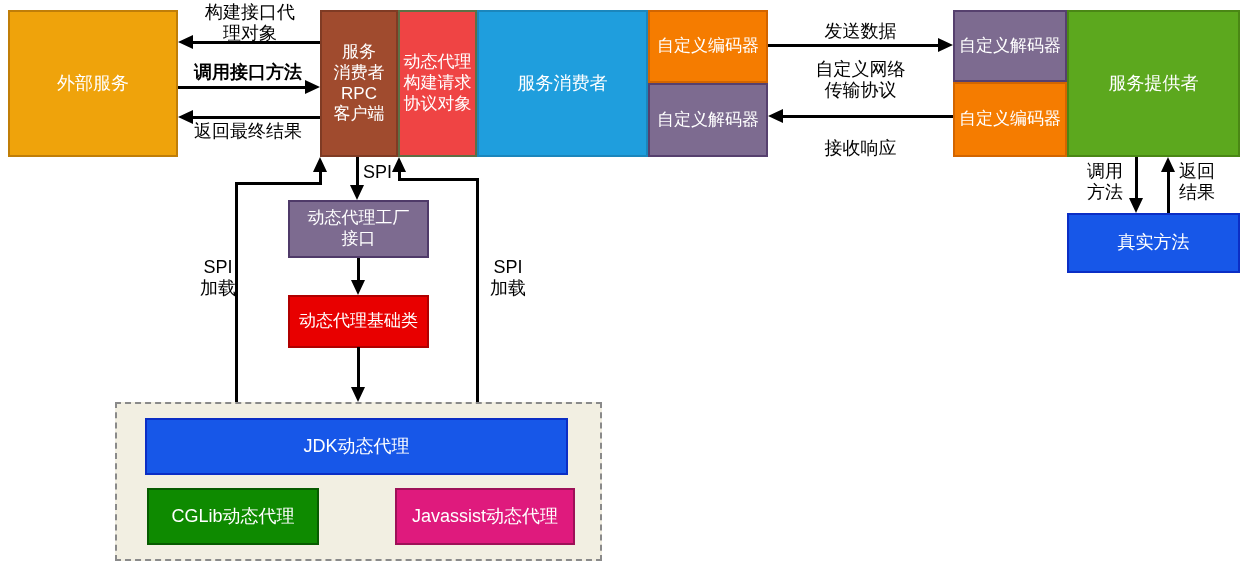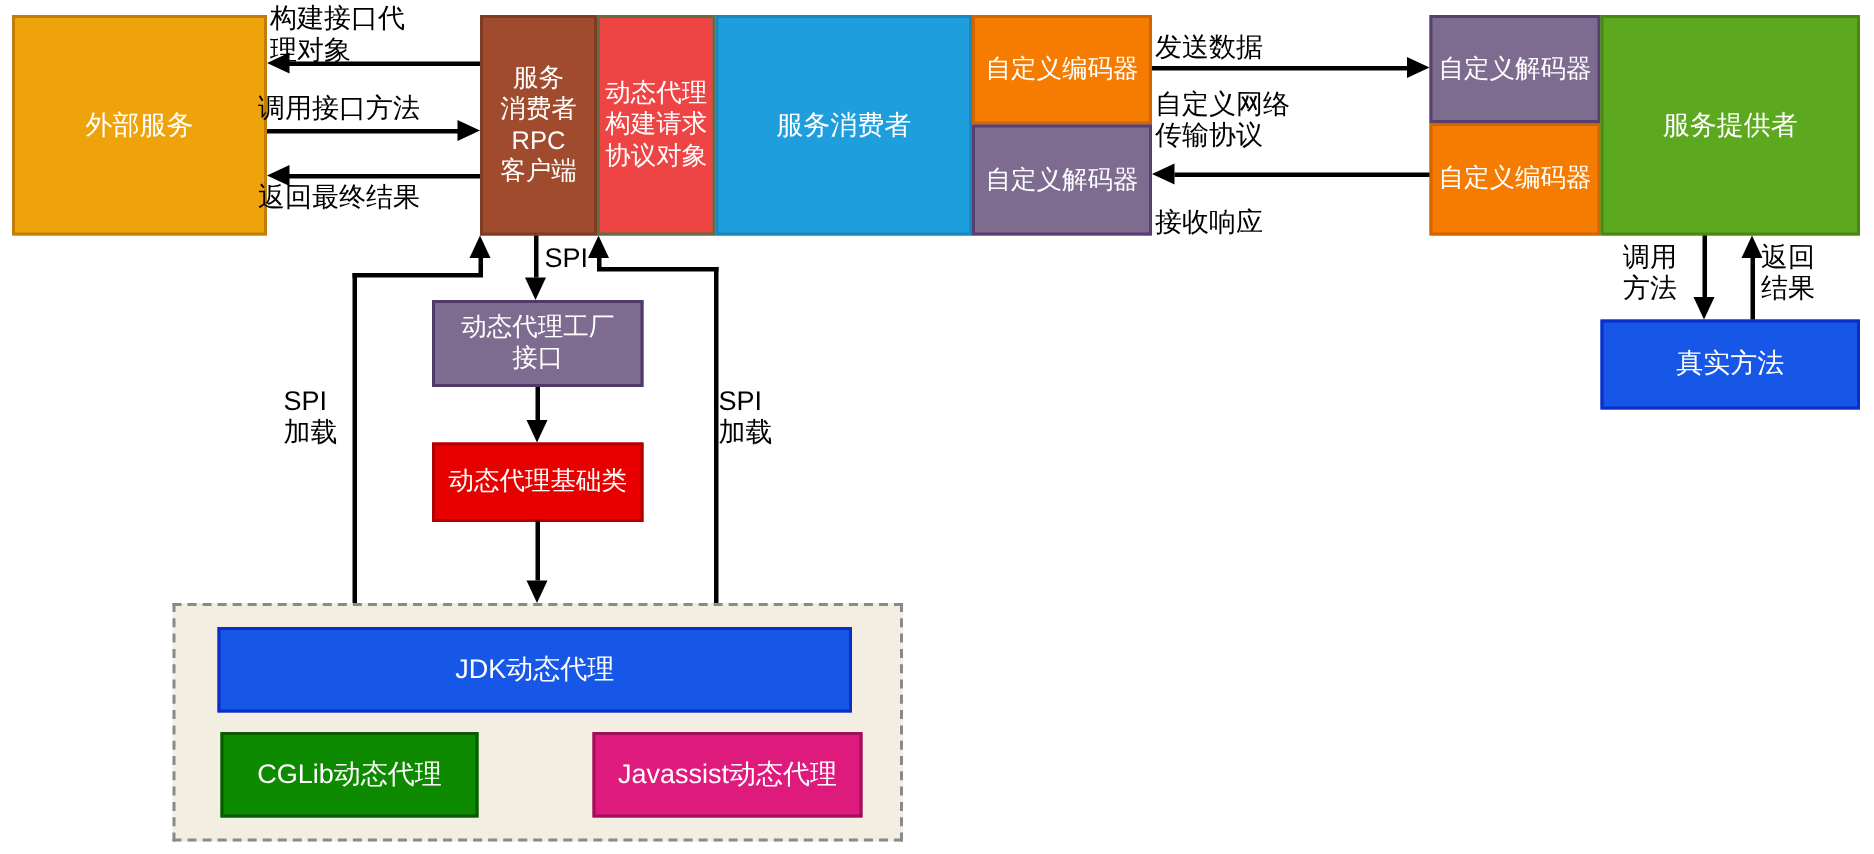--- a/index.html
+++ b/index.html
@@ -13,21 +13,21 @@
     display:flex;align-items:center;justify-content:center;
     color:#ffffff;text-align:center;white-space:pre-line;
     font-size:18px;line-height:1.22;
   }
   .box.small{font-size:17px;}
   .container-dashed{
     position:absolute;box-sizing:border-box;
     border:2px dashed #8a8a8a;background:#f2efe2;
   }
   .lbl{
-    position:absolute;color:#000;text-align:left;white-space:pre-line;
+    position:absolute;color:#000;text-align:center;white-space:pre-line;
     font-size:18px;line-height:1.15;
   }
   .hl{position:absolute;height:3px;background:#000;}
   .vl{position:absolute;width:3px;background:#000;}
   .tri{position:absolute;width:0;height:0;}
   .tri.t-left{border-top:7px solid transparent;border-bottom:7px solid transparent;border-right:15px solid #000;}
   .tri.t-right{border-top:7px solid transparent;border-bottom:7px solid transparent;border-left:15px solid #000;}
   .tri.t-up{border-left:7px solid transparent;border-right:7px solid transparent;border-bottom:15px solid #000;}
   .tri.t-down{border-left:7px solid transparent;border-right:7px solid transparent;border-top:15px solid #000;}
 </style>
@@ -108,21 +108,21 @@
 <div class="tri t-up" style="left:313px;top:157px;"></div>
 
 <div class="vl" style="left:476px;top:178px;height:224px;"></div>
 <div class="hl" style="left:398px;top:178px;width:81px;"></div>
 <div class="vl" style="left:398px;top:171px;height:8px;"></div>
 <div class="tri t-up" style="left:392px;top:157px;"></div>
 
 <div class="lbl" style="left:180px;top:2px;width:140px;">构建接口代
 理对象</div>
 
-<div class="lbl" style="left:172px;top:62px;width:152px;">调用接口方法</div>
+<div class="lbl" style="left:172px;top:62px;width:152px;font-weight:bold;">调用接口方法</div>
 
 <div class="lbl" style="left:172px;top:121px;width:152px;">返回最终结果</div>
 
 <div class="lbl" style="left:770px;top:21px;width:181px;">发送数据</div>
 
 <div class="lbl" style="left:770px;top:59px;width:181px;">自定义网络
 传输协议</div>
 
 <div class="lbl" style="left:770px;top:138px;width:181px;">接收响应</div>
 

